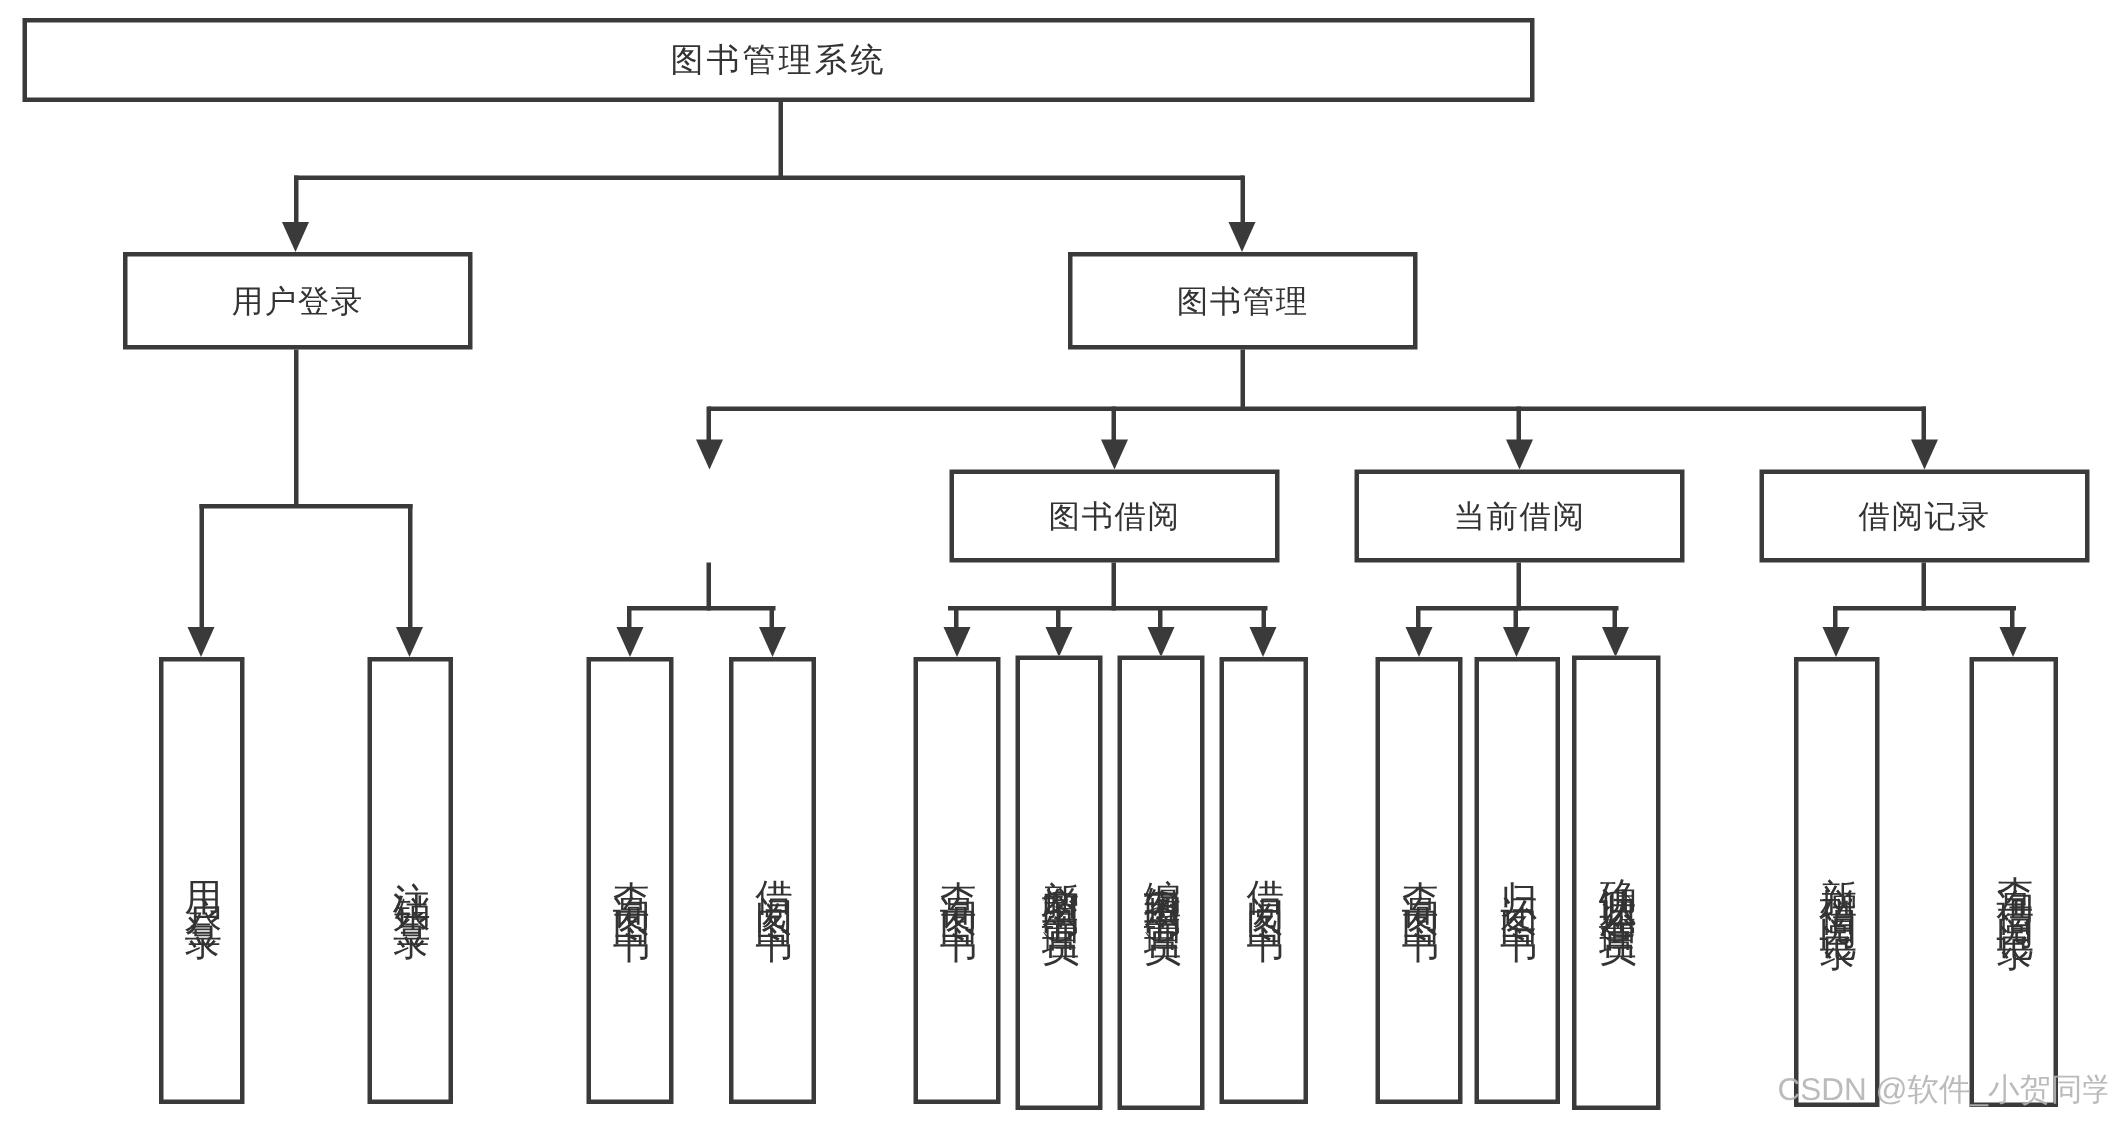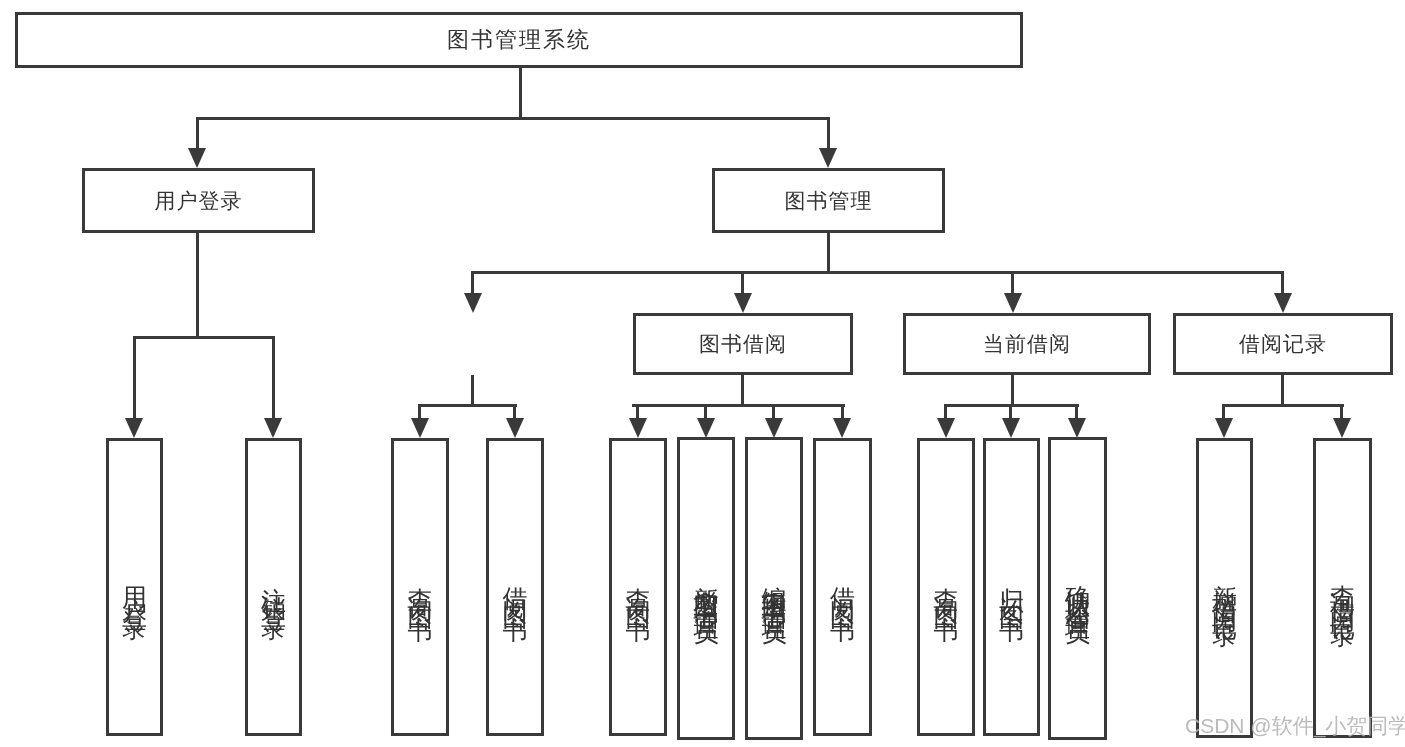--- a/index.html
+++ b/index.html
@@ -77,21 +77,21 @@
   <div class="vline" style="left:741px;top:271px;width:3px;height:24px;"></div>
   <div class="arrowhead" style="left:734px;top:293px;"></div>
   <div class="vline" style="left:1011px;top:271px;width:3px;height:24px;"></div>
   <div class="arrowhead" style="left:1004px;top:293px;"></div>
   <div class="vline" style="left:1281px;top:271px;width:3px;height:24px;"></div>
   <div class="arrowhead" style="left:1274px;top:293px;"></div>
 
   <div class="box" style="left:633px;top:313px;width:220px;height:62px;justify-content:center;">
     <span class="hlabel">图书借阅</span>
   </div>
-  <div class="box" style="left:903px;top:313px;width:248px;height:62px;">
+  <div class="box" style="left:903px;top:313px;width:220px;height:62px;">
     <span class="hlabel">当前借阅</span>
   </div>
   <div class="box" style="left:1173px;top:313px;width:220px;height:62px;">
     <span class="hlabel">借阅记录</span>
   </div>
 
   <div class="vline" style="left:471px;top:375px;width:3px;height:32px;"></div>
   <div class="hline" style="left:419px;top:404px;width:98px;height:3px;"></div>
   <div class="vline" style="left:418px;top:404px;width:3px;height:16px;"></div>
   <div class="arrowhead" style="left:411px;top:418px;"></div>

